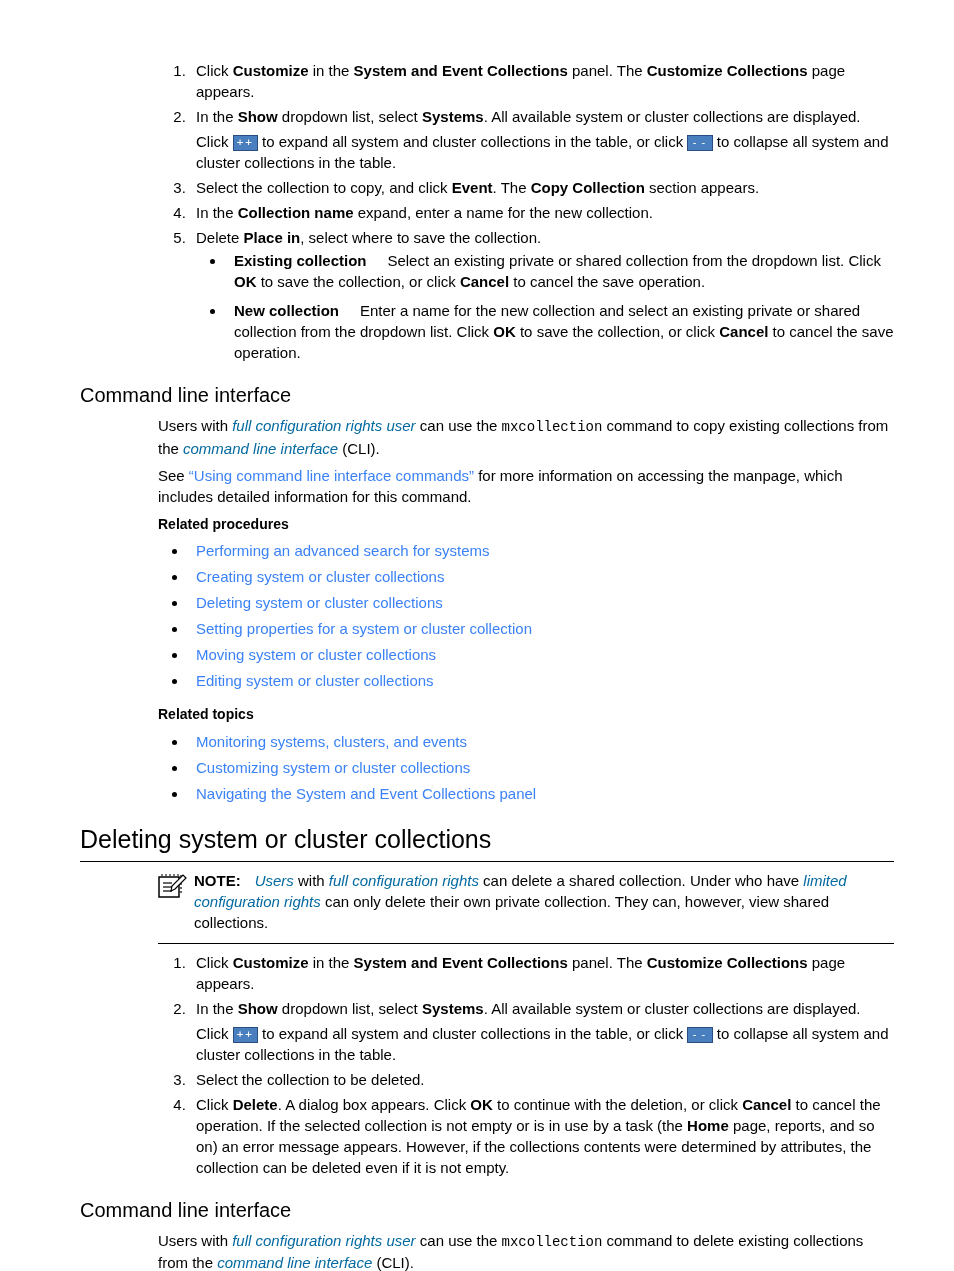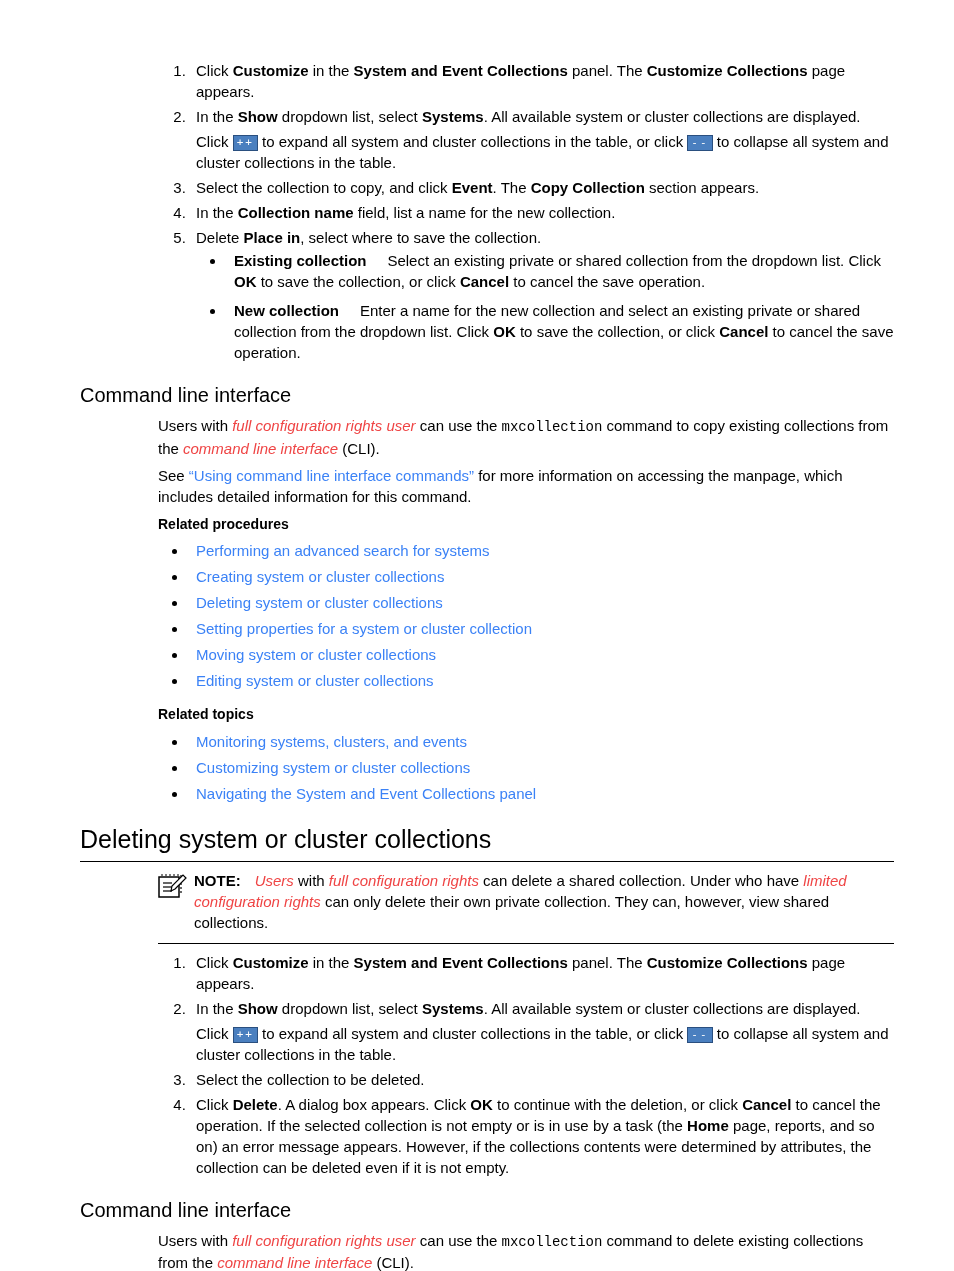--- a/index.html
+++ b/index.html
@@ -15,21 +15,21 @@
   }
   .content-block { margin-left: 78px; }
   ol { padding-left: 32px; margin: 0 0 10px 0; }
   ol > li { padding-left: 6px; margin-bottom: 4px; }
   ul.bullets { list-style: disc; padding-left: 30px; margin: 2px 0 8px 0; }
   ul.bullets > li { padding-left: 8px; margin-bottom: 8px; }
   ul.links { list-style: disc; padding-left: 30px; margin: 4px 0 14px 0; }
   ul.links > li { padding-left: 8px; margin-bottom: 5px; }
   .b { font-weight: bold; text-align: center; }
   .link { color: #3b82f6; }
-  .italic-link { color: #ef4444; font-style: italic; }
+  .italic-link { color: #0369a1; font-style: italic; }
   .code { font-family: "Courier New", monospace; font-size: 14px; text-align: right; }
   h3.subhead {
     font-weight: normal;
     font-size: 20px;
     margin: 18px 0 6px 0;
   }
   h2.section {
     font-weight: normal;
     font-size: 25px;
     margin: 18px 0 4px 0;
@@ -68,21 +68,21 @@
     <li>
       <span>In the </span><span class="b">Show</span><span> dropdown list, select </span><span class="b">Systems</span><span>. All available system or cluster collections are displayed.</span>
       <div class="sub-para">
         <span>Click </span><span class="icon-btn">++</span><span> to expand all system and cluster collections in the table, or click </span><span class="icon-btn">--</span><span> to collapse all system and cluster collections in the table.</span>
       </div>
     </li>
     <li>
       <span>Select the collection to copy, and click </span><span class="b">Event</span><span>. The </span><span class="b">Copy Collection</span><span> section appears.</span>
     </li>
     <li>
-      <span>In the </span><span class="b">Collection name</span><span> field, list a name for the new collection.</span>
+      <span>In the </span><span class="b">Collection name</span><span> expand, enter a name for the new collection.</span>
     </li>
     <li>
       <span>Delete </span><span class="b">Place in</span><span>, select where to save the collection.</span>
       <ul class="bullets indent-extra">
         <li>
           <span class="b">Existing collection</span>&nbsp;&nbsp;&nbsp;&nbsp;&nbsp;<span>Select an existing private or shared collection from the dropdown list. Click </span><span class="b">OK</span><span> to save the collection, or click </span><span class="b">Cancel</span><span> to cancel the save operation.</span>
         </li>
         <li>
           <span class="b">New collection</span>&nbsp;&nbsp;&nbsp;&nbsp;&nbsp;<span>Enter a name for the new collection and select an existing private or shared collection from the dropdown list. Click </span><span class="b">OK</span><span> to save the collection, or click </span><span class="b">Cancel</span><span> to cancel the save operation.</span>
         </li>

